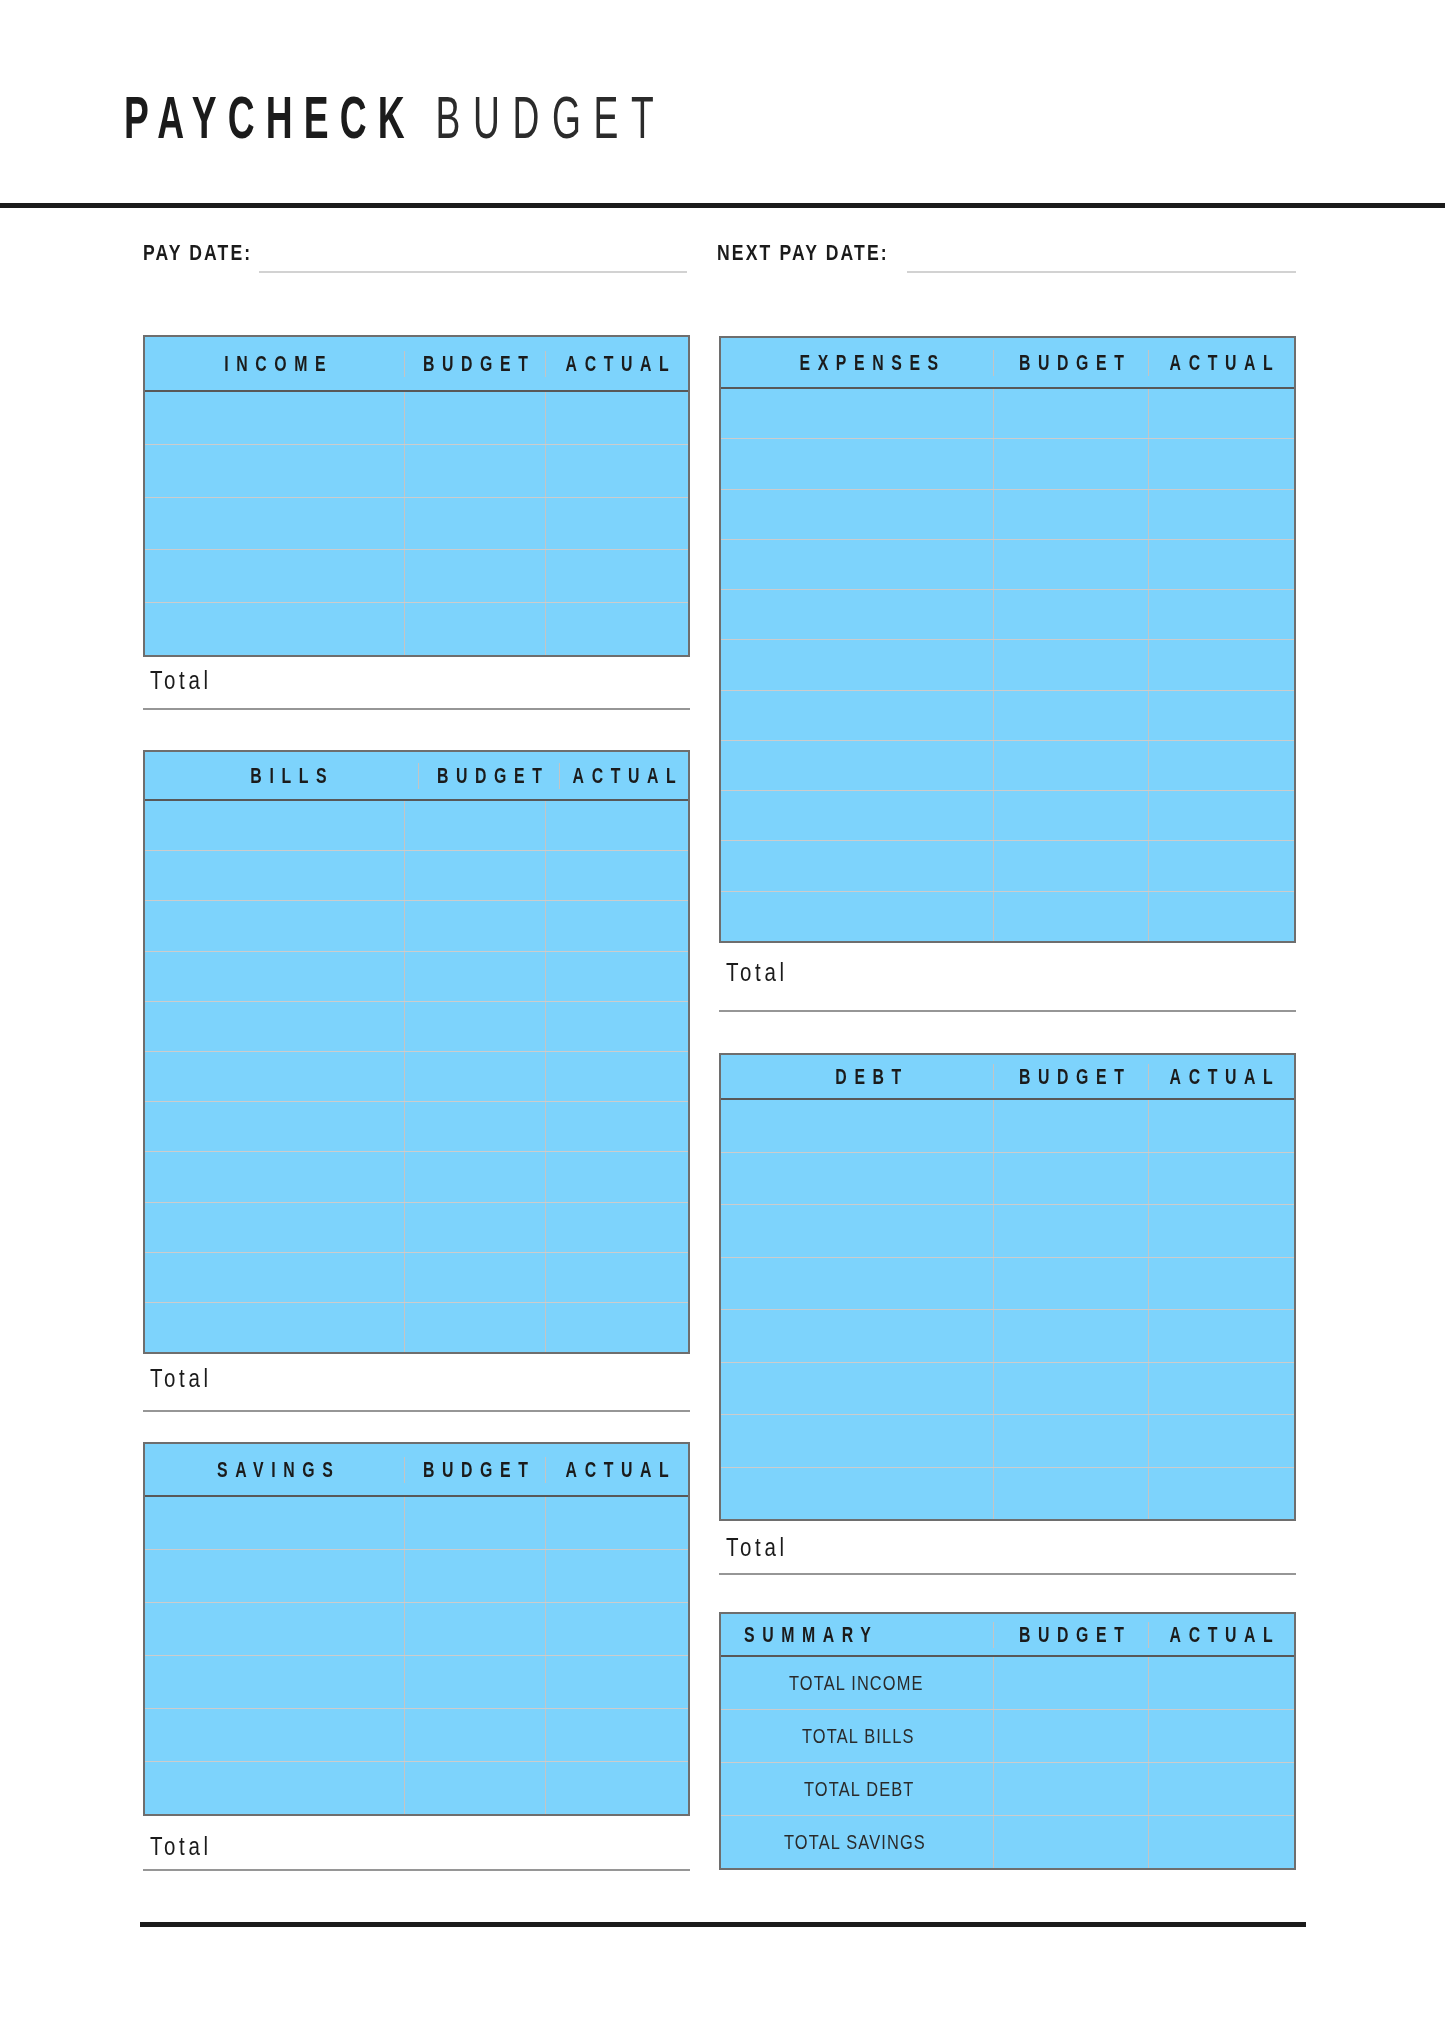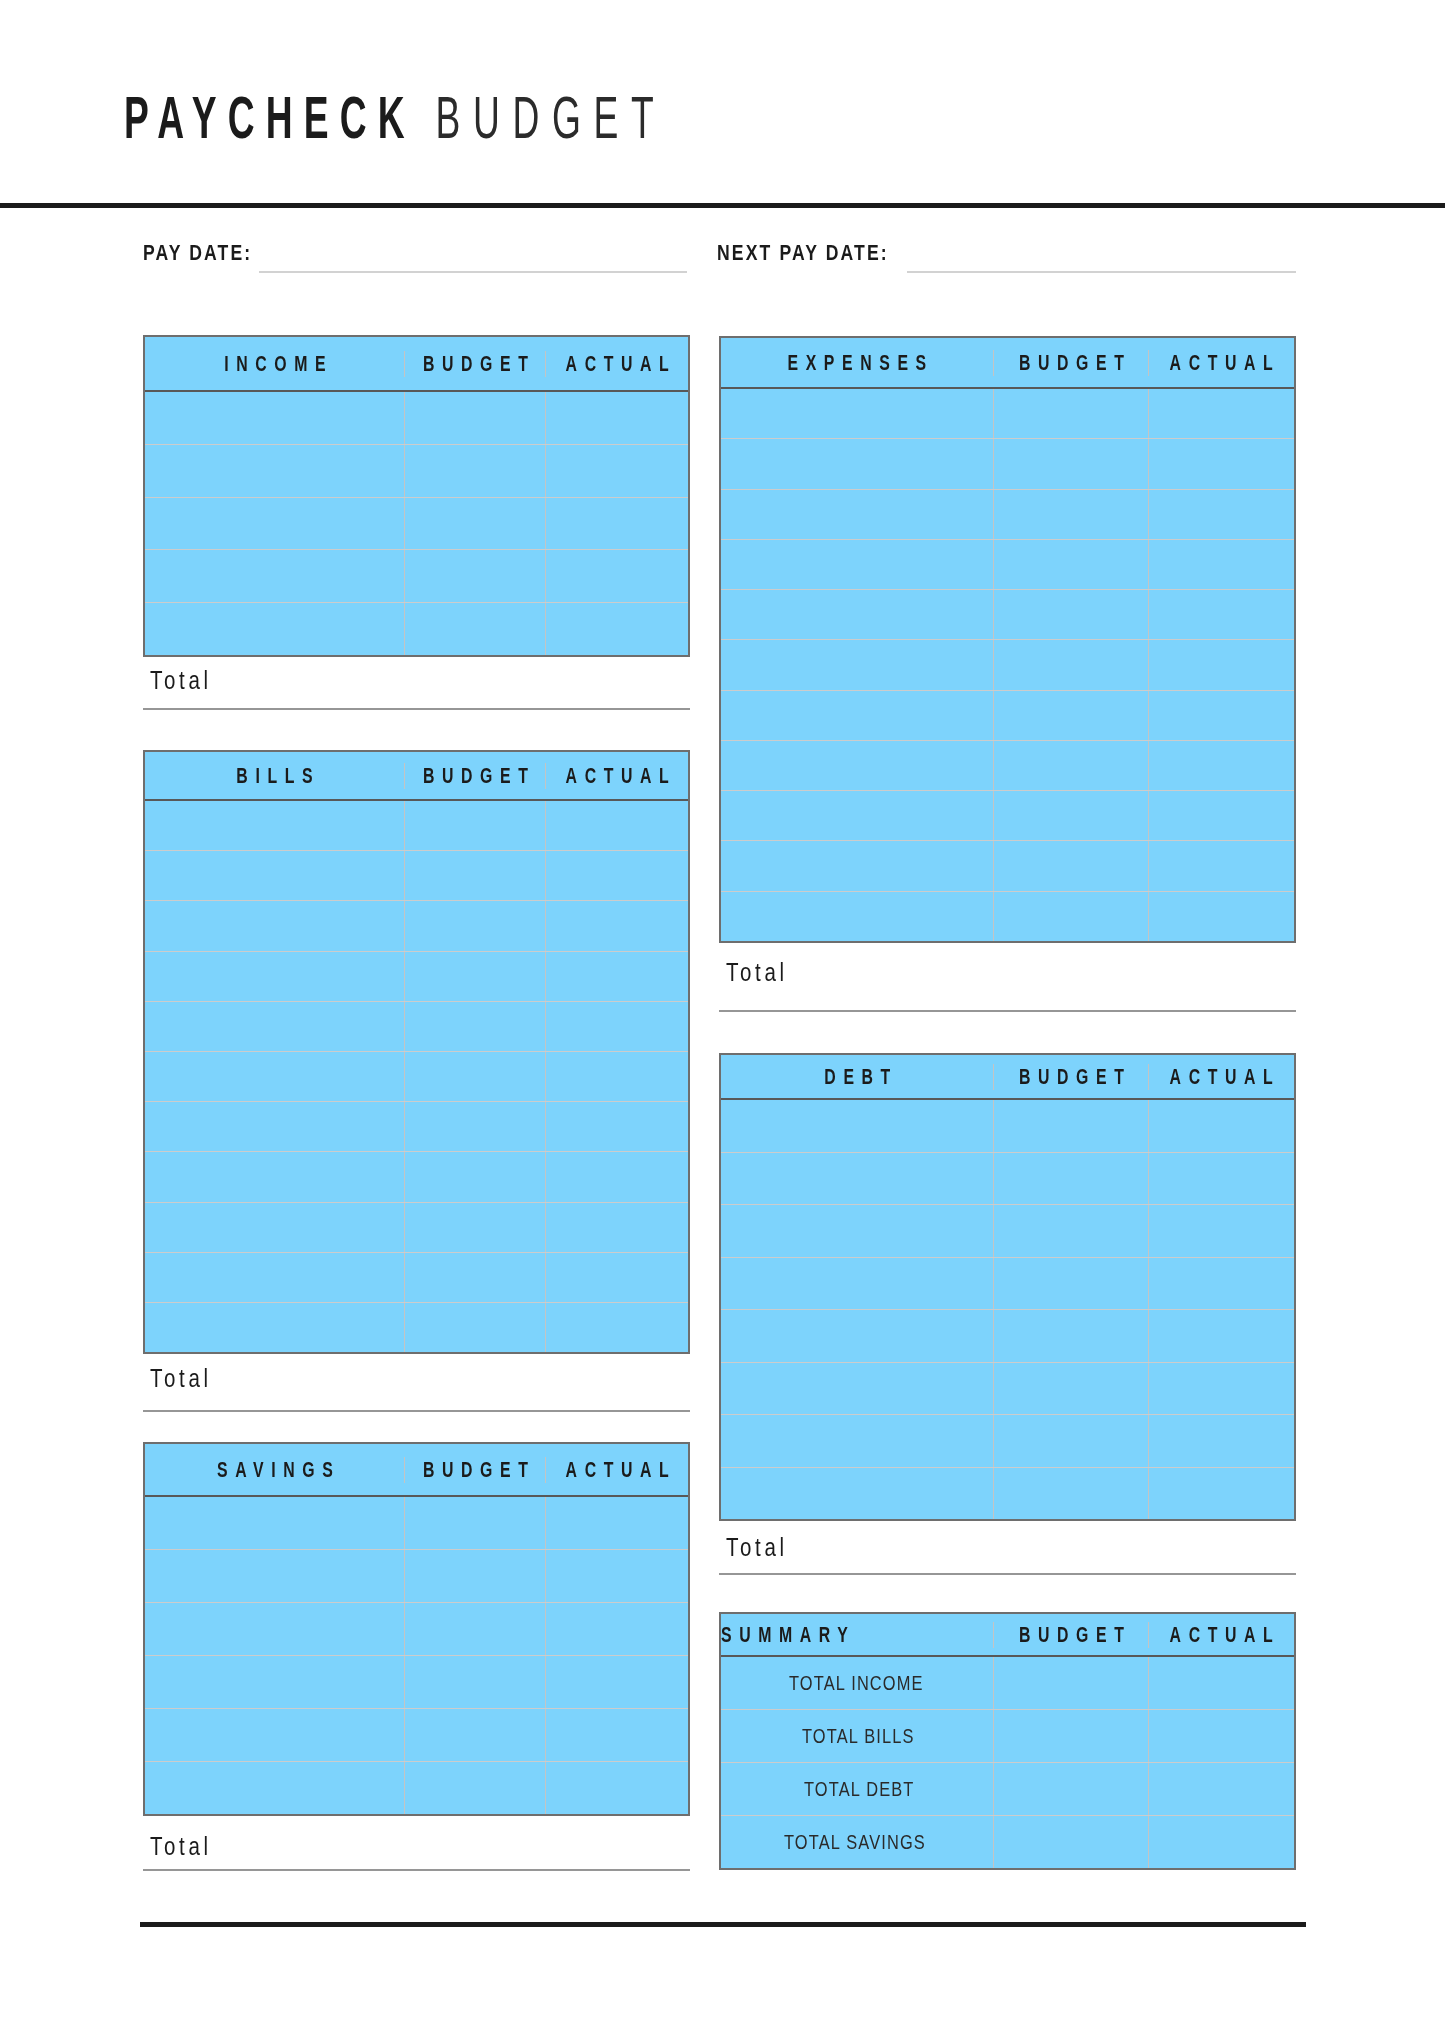--- a/index.html
+++ b/index.html
@@ -37,34 +37,34 @@
   .t-head { border-bottom:2px solid #585858; align-items:center; }
   .t-body { flex:1 1 auto; border-bottom:1px solid #cccccc; }
   .t-body:last-child { border-bottom:none; }
   .t-cell { box-sizing:border-box; display:flex; align-items:center; justify-content:center; overflow:hidden; }
   .t-cell.c2, .t-cell.c3 { border-left:1px solid #c4c4c4; }
 
   
   .tbl-left  .c1 { width:259px; flex:none; }
   .tbl-left  .c2 { width:141px; flex:none; }
   .tbl-left  .c3 { flex:1 1 auto; }
-  .tbl-right .c1 { width:272px; flex:none; }
+  .tbl-right .c1 { width:272px; flex:none;padding-left:23px; }
   .tbl-right .c2 { width:155px; flex:none; }
   .tbl-right .c3 { flex:1 1 auto; }
 
   
   .tbl-income   { left:143px; top:335px;  width:547px; height:322px; }
   .tbl-bills    { left:143px; top:750px;  width:547px; height:604px; }
   .tbl-savings  { left:143px; top:1442px; width:547px; height:374px; }
   .tbl-expenses { left:719px; top:336px;  width:577px; height:607px; }
   .tbl-debt     { left:719px; top:1053px; width:577px; height:468px; }
   .tbl-summary  { left:719px; top:1612px; width:577px; height:258px; }
 
   .tbl-income   .t-head { height:55px; flex:none; }
-  .tbl-bills    .t-head { height:49px; flex:none; }
+  .tbl-bills    .t-head { height:49px; flex:none;padding-left:14px; }
   .tbl-savings  .t-head { height:53px; flex:none; }
   .tbl-expenses .t-head { height:51px; flex:none; }
   .tbl-debt     .t-head { height:45px; flex:none; }
   .tbl-summary  .t-head { height:43px; flex:none; }
 
   .hdr-txt { display:inline-block; font-weight:700; font-size:22px; letter-spacing:0.48em;
              transform:scaleX(0.72); transform-origin:center; white-space:nowrap; color:#1b1b1b;
              text-indent:0.48em; }
   .tbl-summary .t-head .c1 { justify-content:flex-start; }
   .tbl-summary .t-head .c1 .hdr-txt { transform-origin:left center; text-indent:0; }

